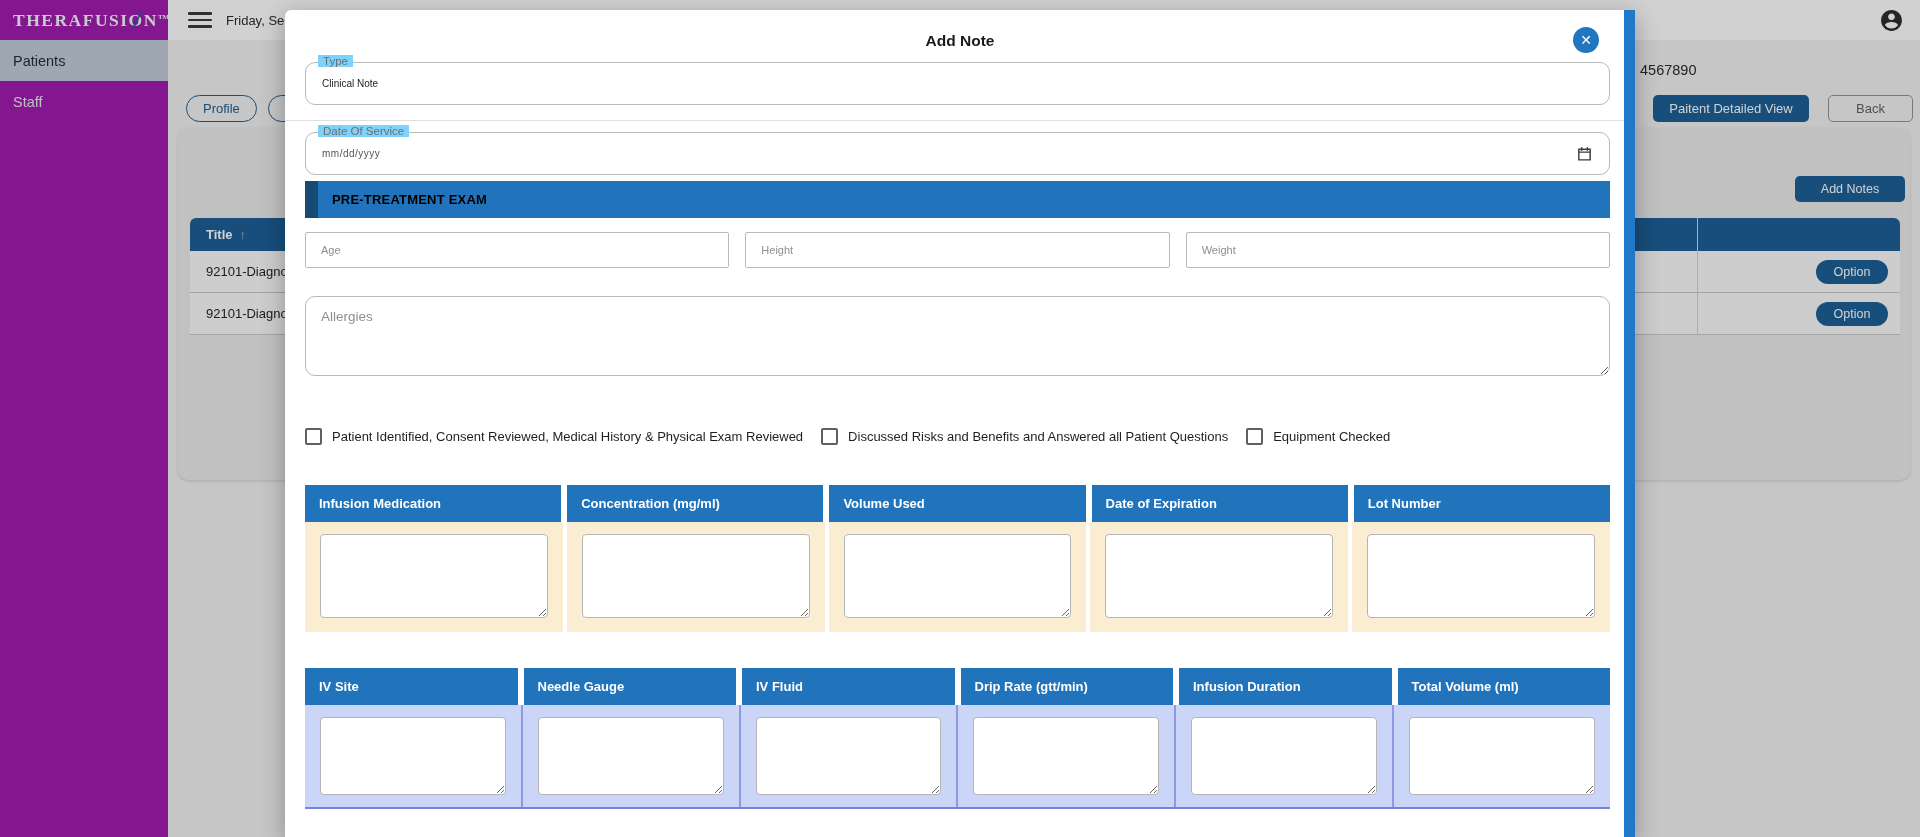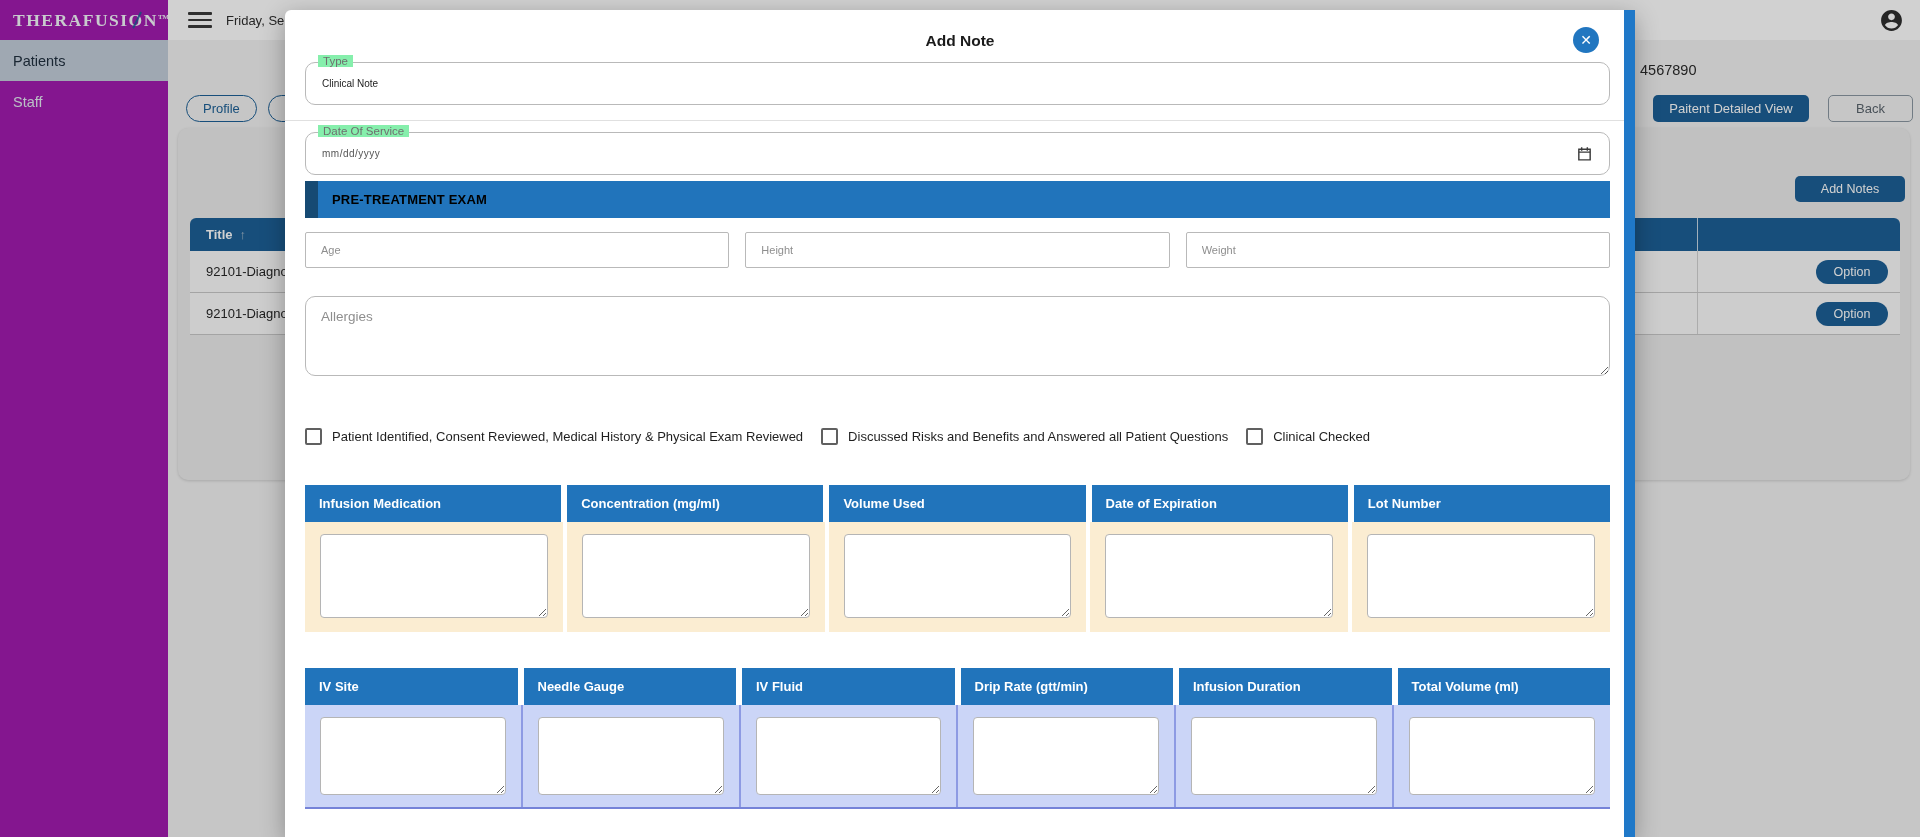--- a/index.html
+++ b/index.html
@@ -49,21 +49,21 @@
   
   .overlay { position:absolute; inset:0; background:rgba(0,0,0,0.18); z-index:5; }
 
   
   .modal { position:absolute; left:285px; top:10px; width:1350px; height:827px; background:#ffffff; border-radius:6px 6px 0 0; z-index:10; box-shadow:0 6px 24px rgba(0,0,0,.3); }
   .modal-scrollbar { position:absolute; right:0; top:0; width:11px; height:827px; background:#1f78c8; cursor:pointer; }
   .m-title { position:absolute; left:0; top:22px; width:1350px; text-align:center; font-size:15.5px; font-weight:bold; color:#1a1a1a; }
   .m-close { position:absolute; left:1288px; top:17px; width:26px; height:26px; border-radius:50%; background:#2176c0; color:#fff; display:flex; align-items:center; justify-content:center; font-size:14px; line-height:1; cursor:pointer; }
 
   .ffield { position:absolute; border:1px solid #b9b9b9; border-radius:10px; background:#fff; display:flex; align-items:center; cursor:text; }
-  .flabel { position:absolute; top:-8px; left:12px; background:#86efac; padding:0 5px; font-size:11.5px; color:#6f6f6f; }
+  .flabel { position:absolute; top:-8px; left:12px; background:#7dd3fc; padding:0 5px; font-size:11.5px; color:#6f6f6f; }
   .fvalue { padding-left:16px; font-size:10px; color:#222; }
   .fvalue.placeholder { color:#555; letter-spacing:.5px; }
   .f-type { left:20px; top:52px; width:1305px; height:43px; }
   .f-date { left:20px; top:122px; width:1305px; height:43px; }
   .cal-icon { margin-left:auto; margin-right:16px; width:17px; height:17px; }
   .m-divider { position:absolute; left:0; top:110px; width:1339px; height:1px; background:#e0e0e0; }
 
   .section-bar { position:absolute; left:20px; top:171px; width:1305px; height:37px; background:#2174bb; display:flex; align-items:center; }
   .section-accent { width:13px; height:37px; background:#164a73; flex:none; }
   .section-title { color:#000000; font-weight:bold; font-size:13px; margin-left:14px; letter-spacing:.2px; }
@@ -75,21 +75,21 @@
   .f-allergies { position:absolute; left:20px; top:286px; width:1305px; height:80px; border:1px solid #b9b9b9; border-radius:10px; padding:12px 15px; font-size:13.5px; font-family:inherit; color:#222; resize:both; outline:none; }
 
   .cb-row { position:absolute; left:20px; top:418px; width:1305px; display:flex; align-items:center; gap:18px; }
   .cb-item { display:flex; align-items:center; gap:10px; cursor:pointer; }
   .cb-box { width:17px; height:17px; border:2px solid #606060; border-radius:2px; background:#fff; flex:none; }
   .cb-label { font-size:13px; color:#1f1f1f; white-space:nowrap; }
 
   .mtable { position:absolute; left:20px; width:1305px; }
   .mtable1 { top:475px; }
   .mtable2 { top:658px; }
-  .mthead { display:flex; gap:6px; background:#fff; }
+  .mthead { display:flex; gap:6px; background:#fff;justify-content:flex-end; }
   .mth { flex:1; height:37px; background:#2174bb; color:#fff; font-size:13px; font-weight:bold; display:flex; align-items:center; padding-left:14px; }
   .mtbody { display:flex; }
   .mtbody1 { gap:4px; background:#fff; }
   .mtbody1 .mtd { background:#fbedd2; height:110px; }
   .mtbody2 { gap:2px; background:#8d9ae3; border-bottom:2px solid #7583d8; }
   .mtbody2 .mtd { background:#cbd5f7; height:102px; }
   .mtd { flex:1; }
   .cell-ta { display:block; margin:12px auto 0 auto; width:calc(100% - 30px); border:1px solid #b5b5b5; border-radius:4px; background:#fff; resize:both; font-family:inherit; outline:none; }
   .ta1 { height:84px; }
   .ta2 { height:78px; }
@@ -212,21 +212,21 @@
         <span class="cb-label">Patient Identified, Consent Reviewed, Medical History &amp; Physical Exam Reviewed</span>
       </label>
 
       <label class="cb-item">
         <span class="cb-box"></span>
         <span class="cb-label">Discussed Risks and Benefits and Answered all Patient Questions</span>
       </label>
 
       <label class="cb-item">
         <span class="cb-box"></span>
-        <span class="cb-label">Clinical Checked</span>
+        <span class="cb-label">Equipment Checked</span>
       </label>
     </div>
 
   <div class="mtable mtable1">
     <div class="mthead">
 
     <div class="mth">
           <span>Infusion Medication</span>
         </div>
         <div class="mth">

